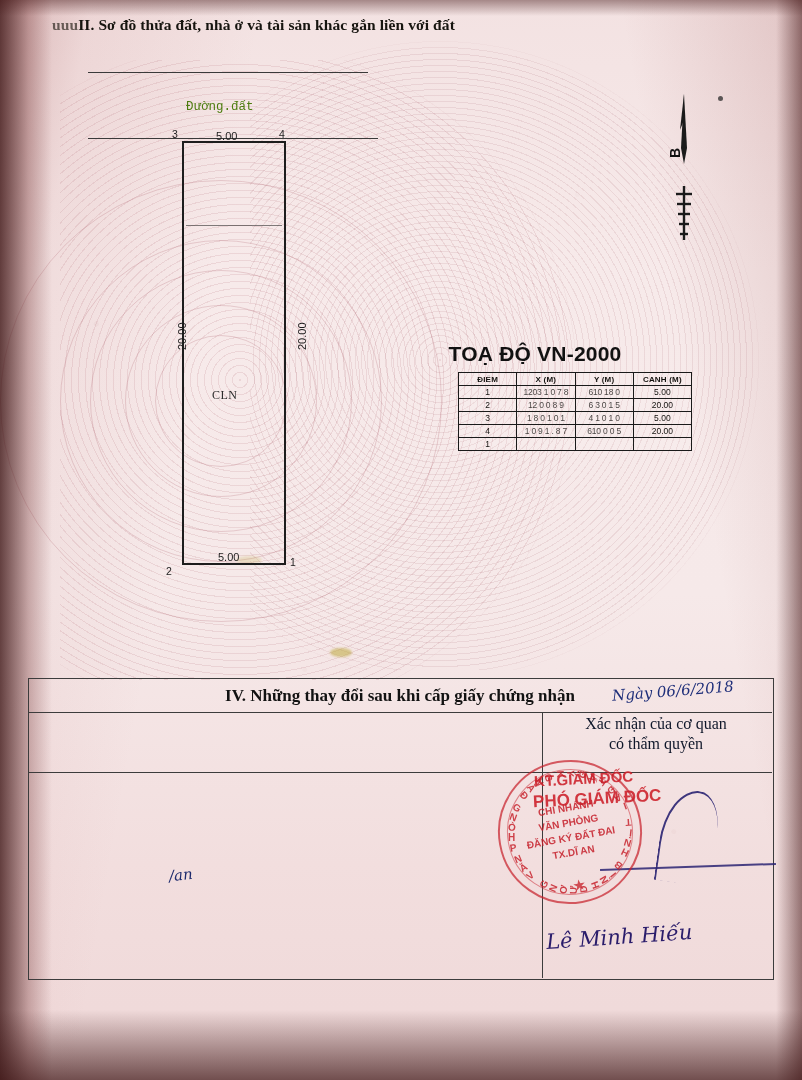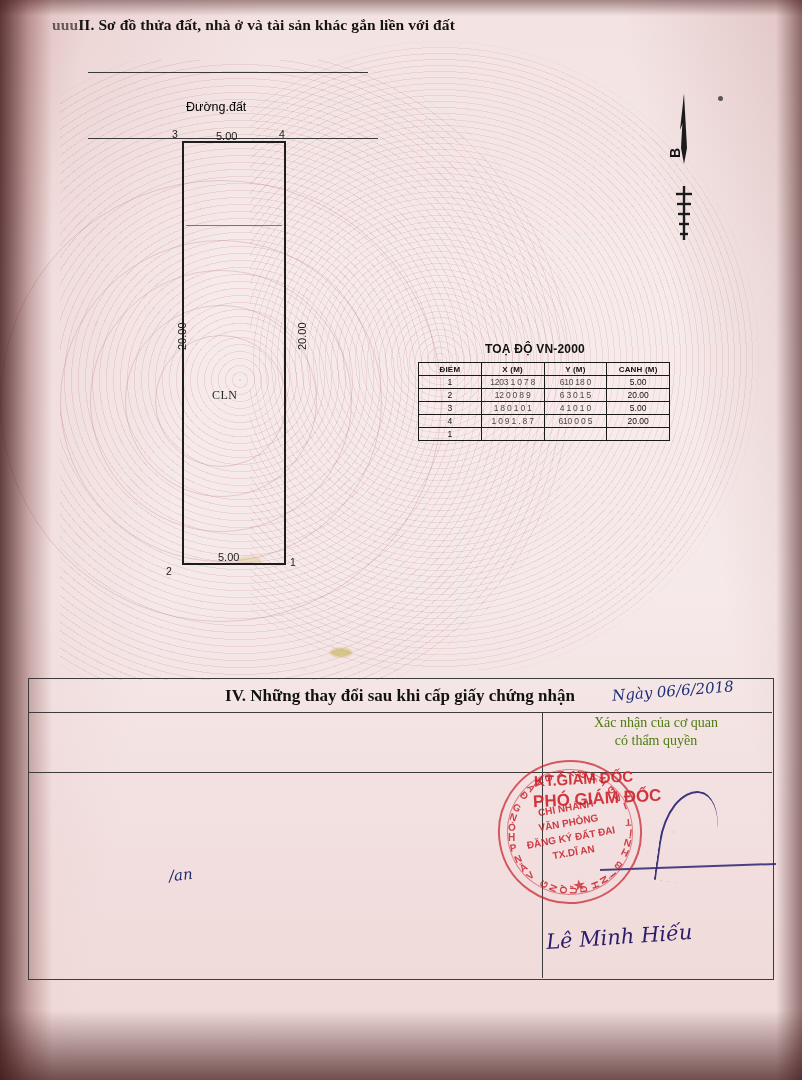--- a/index.html
+++ b/index.html
@@ -140,23 +140,23 @@
     white-space: nowrap;
   }
   .corner-num {
     position: absolute;
     font-family: "Liberation Sans", sans-serif;
     font-size: 10.5px;
     color: #1d1d1d;
   }
   .road-label {
     position: absolute;
-    font-family: Liberation Sans, sans-serif;
+    font-family: Liberation Mono, monospace;
     font-size: 12.5px;
-    color: #000000;
+    color: #4d7c0f;
   }
   .cln-label {
     position: absolute;
     font-family: "Liberation Serif", serif;
     font-size: 12px;
     color: #2a2a2a;
     letter-spacing: .5px;
   }
 
   
@@ -192,30 +192,31 @@
   .coord-wrap {
     position: absolute;
     left: 418px;
     top: 342px;
     width: 234px;
   }
   .coord-title {
     text-align: center;
     font-family: "Liberation Sans", sans-serif;
     font-weight: bold;
-    font-size: 12px;
+    font-size: 21px;
     color: #111;
     margin-bottom: 6px;
     letter-spacing: .2px;
   }
   table.coord {
     border-collapse: collapse;
-    width: 252px;
+    width: 234px;
     table-layout: fixed;
     background: rgba(255,255,255,.10);
+    margin-left: 40px;
   }
   table.coord th, table.coord td {
     border: 1px solid #1a1a1a;
     font-family: "Liberation Sans", sans-serif;
     font-size: 8.5px;
     text-align: center;
     color: #14120f;
     height: 12px;
     padding: 0;
   }
@@ -267,22 +268,22 @@
     text-align: center;
     font-size: 15.5px;
     color: #151515;
   }
   .sec-auth {
     position: absolute;
     left: 548px;
     top: 714px;
     width: 216px;
     text-align: center;
-    font-size: 14px;
-    color: #4d7c0f;
+    font-size: 16px;
+    color: #0f172a;
     line-height: 1.25;
   }
   .body-text {
     position: absolute;
     left: 44px;
     top: 843px;
     width: 520px;
     font-size: 15.5px;
     color: #141414;
     line-height: 1.55;

